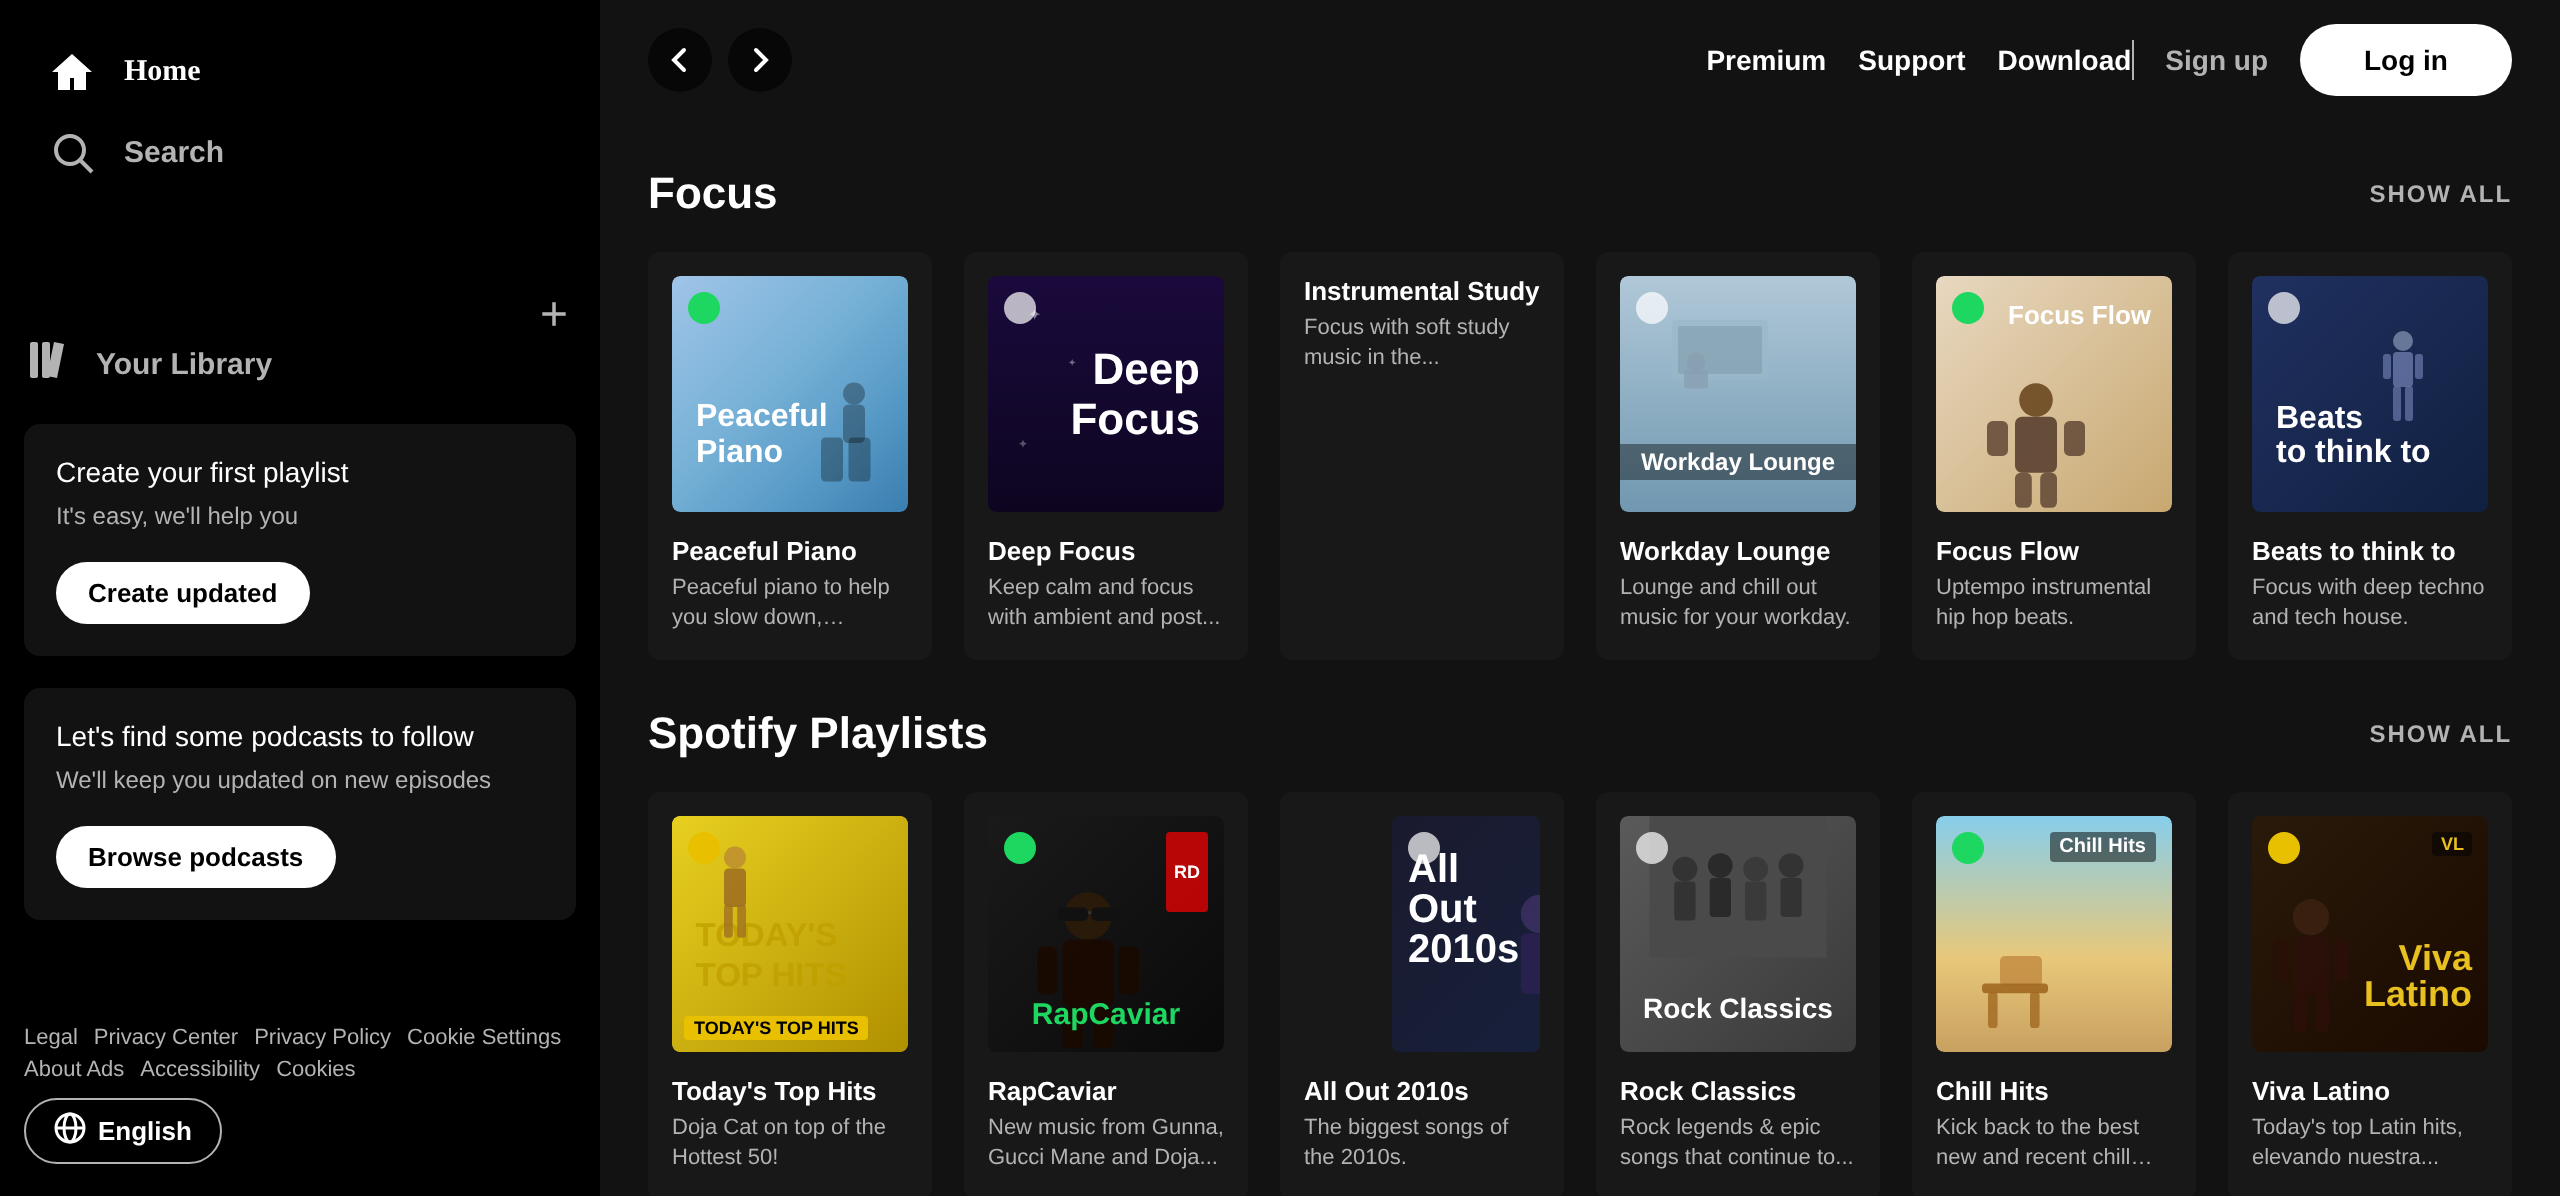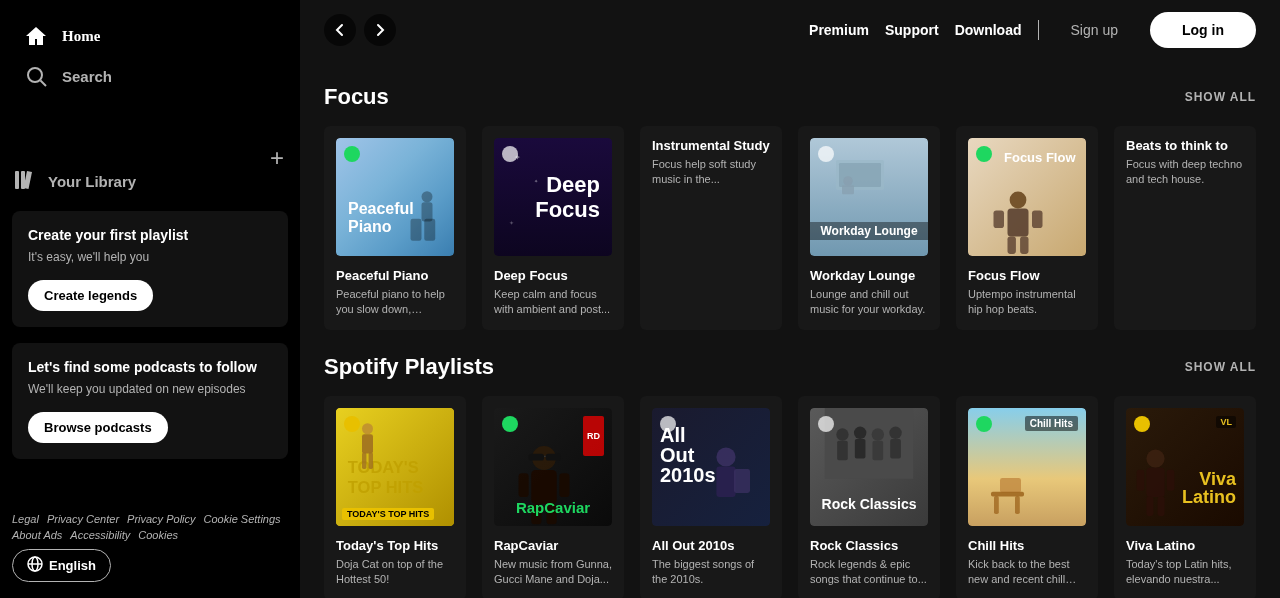--- a/index.html
+++ b/index.html
@@ -76,21 +76,21 @@
     }
 
     .sidebar-card {
       margin: 8px 12px;
       background: #121212;
       border-radius: 8px;
       padding: 16px;
     }
     .sidebar-card h3 {
       font-size: 14px;
-      font-weight: 700;
+      font-weight: 400;
       color: #fff;
       margin-bottom: 6px;
     }
     .sidebar-card p {
       font-size: 12px;
       color: #b3b3b3;
       margin-bottom: 14px;
       line-height: 1.4;
     }
     .sidebar-card button {
@@ -106,21 +106,20 @@
 
     .sidebar-footer {
       margin-top: auto;
       padding: 16px 12px;
     }
     .footer-links {
       display: flex;
       flex-wrap: wrap;
       gap: 4px 8px;
       margin-bottom: 8px;
-      font-style: italic;
     }
     .footer-links a {
       font-size: 11px;
       color: #b3b3b3;
       text-decoration: none;
       cursor: pointer;
     }
 
     .language-btn {
       display: flex;
@@ -169,21 +168,20 @@
       display: flex;
       align-items: center;
       justify-content: center;
       cursor: pointer;
       color: #fff;
     }
 
     .header-right {
       display: flex;
       align-items: center;
-      gap: 16px;
     }
 
     .header-links {
       display: flex;
       gap: 16px;
       align-items: center;
     }
     .header-links a {
       color: #fff;
       text-decoration: none;
@@ -196,21 +194,21 @@
       width: 1px;
       height: 20px;
       background: #b3b3b3;
     }
 
     .signup-btn {
       background: none;
       border: none;
       color: #b3b3b3;
       font-size: 14px;
-      font-weight: 400;
+      font-weight: 700;
       cursor: pointer;
       padding: 8px 16px;
     }
 
     .login-btn {
       background: #fff;
       color: #000;
       border: none;
       border-radius: 20px;
       padding: 10px 32px;
@@ -349,20 +347,21 @@
     }
 
     
     .rc-card {
       background: linear-gradient(135deg, #1a1a1a 0%, #0a0a0a 100%);
     }
 
     
     .ao-card {
       background: linear-gradient(135deg, #1a1a2e 0%, #16213e 100%);
+      margin-left: 44px;
     }
 
     
     .rck-card {
       background: linear-gradient(135deg, #5a5a5a 0%, #3a3a3a 100%);
     }
 
     
     .ch-card {
       background: linear-gradient(180deg, #87CEEB 0%, #e8c87a 60%, #c8a060 100%);
@@ -414,21 +413,21 @@
           </svg>
       </span>
       <span style="color:#b3b3b3;">Your Library</span>
     </div>
     <button class="add-btn">+</button>
   </div>
 
   <div class="sidebar-card">
     <h3>Create your first playlist</h3>
     <p>It's easy, we'll help you</p>
-    <button>Create legends</button>
+    <button>Create updated</button>
   </div>
 
   <div class="sidebar-card">
     <h3>Let's find some podcasts to follow</h3>
     <p>We'll keep you updated on new episodes</p>
     <button>Browse podcasts</button>
   </div>
 
   <div class="sidebar-footer">
     <div class="footer-links">
@@ -515,21 +514,21 @@
             <span style="position:absolute;top:40px;left:40px;font-size:5px;color:rgba(255,255,255,0.4);">✦</span>
             <span style="position:absolute;bottom:30px;left:15px;font-size:6px;color:rgba(255,255,255,0.3);">✦</span>
           </div>
         </div>
         <div class="card-title">Deep Focus</div>
         <div class="card-desc">Keep calm and focus with ambient and post...</div>
       </div>
 
       <div class="card">
         <div class="card-title">Instrumental Study</div>
-        <div class="card-desc">Focus help soft study music in the...</div>
+        <div class="card-desc">Focus with soft study music in the...</div>
       </div>
 
       <div class="card">
         <div class="card-img-container">
           <div class="card-img wl-card">
             <div class="card-dot" style="position:absolute;top:8px;left:8px;width:16px;height:16px;border-radius:50%;background:rgba(255,255,255,0.7);z-index:2;"></div>
             <svg viewBox="0 0 100 100" style="position:absolute;top:10px;left:5px;width:90px;height:60px;">
               <rect x="10" y="20" width="80" height="50" rx="3" fill="#9ab8c8" opacity="0.7"></rect>
               <rect x="15" y="25" width="70" height="40" rx="2" fill="#7a98a8" opacity="0.5"></rect>
               <circle cx="30" cy="55" r="8" fill="#88a0b0" opacity="0.9"></circle>
@@ -555,20 +554,34 @@
               <rect x="35" y="72" width="12" height="25" rx="4" fill="#5a4030" opacity="0.8"></rect>
               <rect x="53" y="72" width="12" height="25" rx="4" fill="#5a4030" opacity="0.8"></rect>
             </svg>
           </div>
         </div>
         <div class="card-title">Focus Flow</div>
         <div class="card-desc">Uptempo instrumental hip hop beats.</div>
       </div>
 
       <div class="card">
+        <div class="card-img-container">
+          <div class="card-img bt-card">
+            <div class="card-dot" style="position:absolute;top:8px;left:8px;width:16px;height:16px;border-radius:50%;background:rgba(255,255,255,0.7);z-index:2;"></div>
+            <svg viewBox="0 0 100 100" style="position:absolute;top:5px;right:5px;width:50px;height:90px;">
+              <circle cx="25" cy="15" r="10" fill="#7080a0" opacity="0.9"></circle>
+              <rect x="15" y="26" width="20" height="35" rx="4" fill="#6070a0" opacity="0.9"></rect>
+              <rect x="5" y="28" width="8" height="25" rx="3" fill="#6070a0" opacity="0.8"></rect>
+              <rect x="37" y="28" width="8" height="25" rx="3" fill="#6070a0" opacity="0.8"></rect>
+              <rect x="15" y="60" width="8" height="35" rx="3" fill="#6070a0" opacity="0.8"></rect>
+              <rect x="27" y="60" width="8" height="35" rx="3" fill="#6070a0" opacity="0.8"></rect>
+            </svg>
+            <span style="position:absolute;bottom:20px;left:12px;font-size:16px;font-weight:900;color:#fff;line-height:1.1;">Beats<br>to think to</span>
+          </div>
+        </div>
         <div class="card-title">Beats to think to</div>
         <div class="card-desc">Focus with deep techno and tech house.</div>
       </div>
     </div>
 
     <div class="section-header">
       <h2 class="section-title">Spotify Playlists</h2>
       <button class="show-all-btn">Show all</button>
     </div>
 

